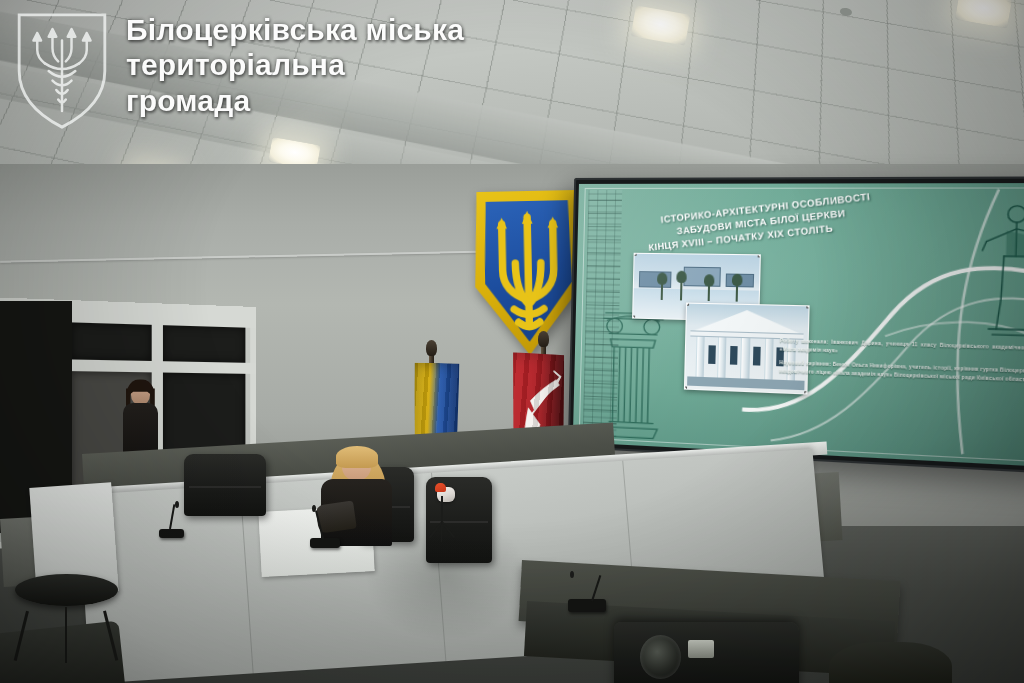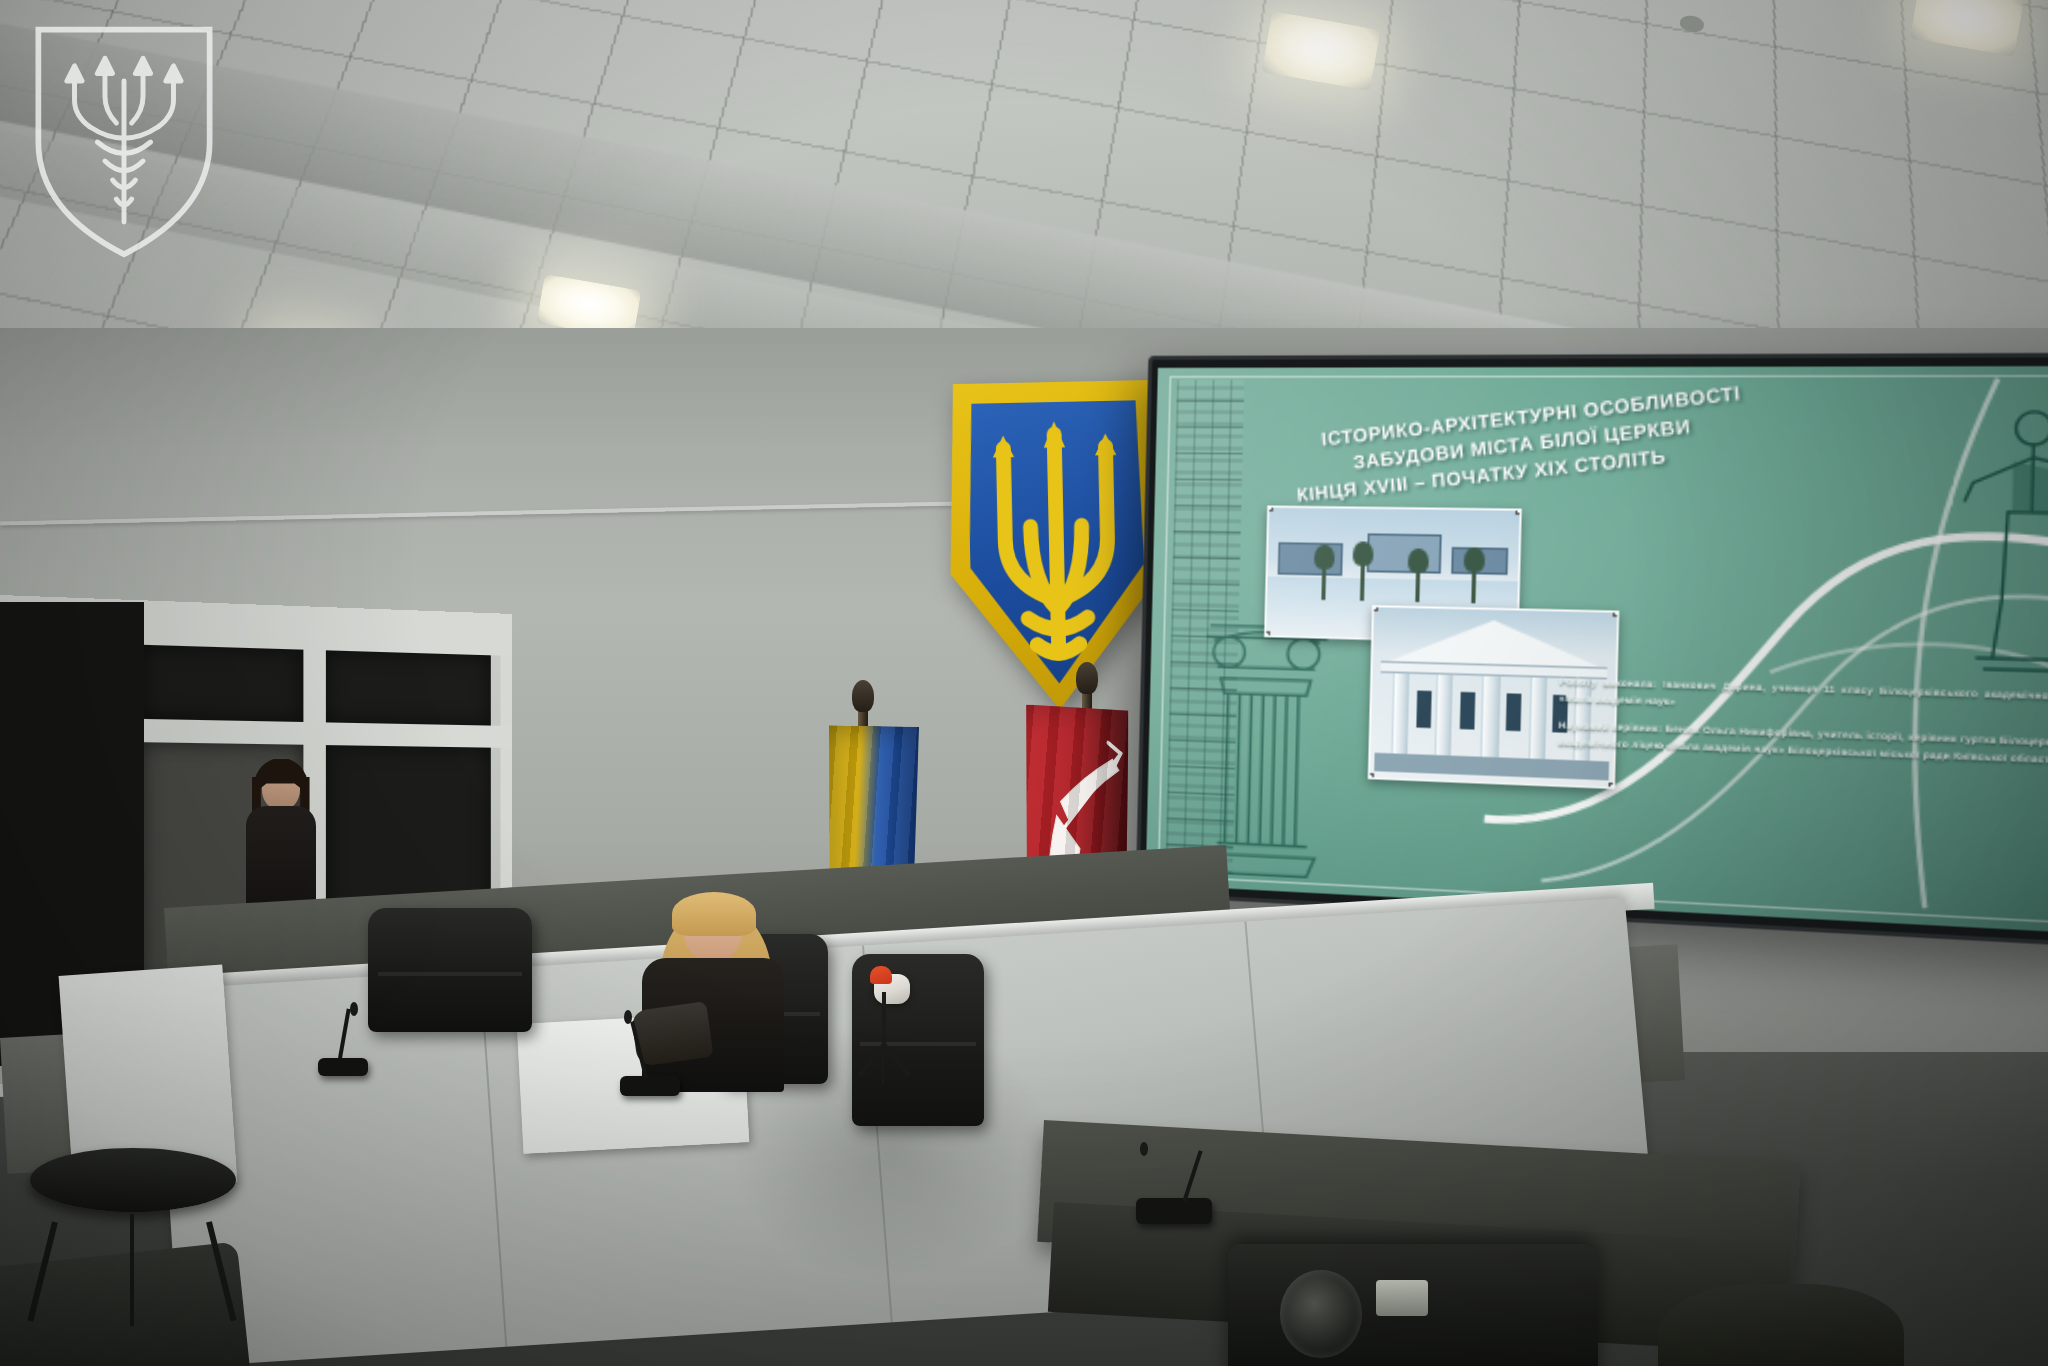--- a/index.html
+++ b/index.html
@@ -766,16 +766,21 @@
         <path d="M76 26 L76 40 Q76 48 68 54"></path>
         <path d="M76 22 L72 30 L80 30 Z" fill="#f2f4f3"></path>
         <path d="M50 30 L50 104"></path>
         <path d="M32 54 Q50 66 68 54"></path>
         <path d="M36 62 Q50 74 64 62"></path>
         <path d="M40 72 Q50 82 60 72"></path>
         <path d="M44 82 Q50 90 56 82"></path>
         <path d="M46 92 Q50 98 54 92"></path>
       </g>
     </svg>
+    <div class="wm-text">
+      <div>Білоцерківська міська</div>
+      <div>територіальна</div>
+      <div>громада</div>
+    </div>
   </div>
 
   <div class="vignette"></div>
 </div>
 
 </body></html>

